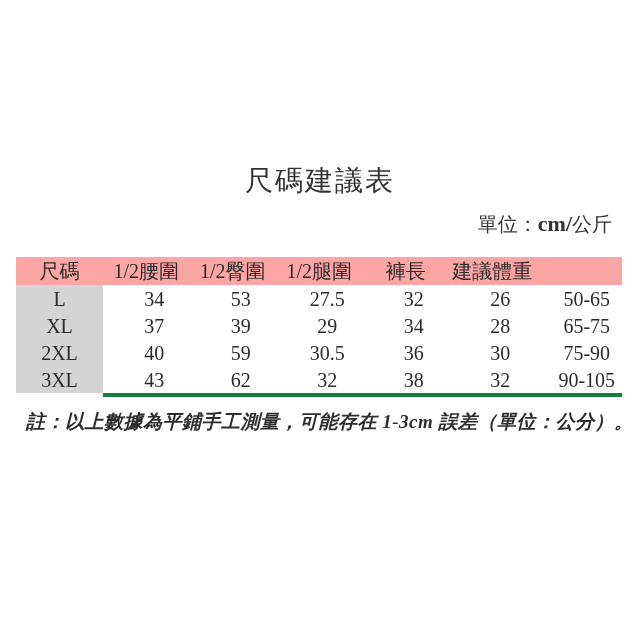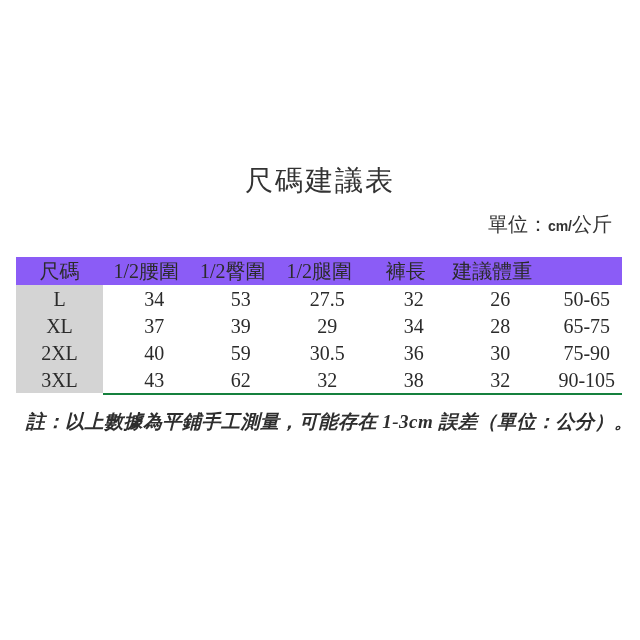--- a/index.html
+++ b/index.html
@@ -28,54 +28,54 @@
   }
   .unit-line {
     position: absolute;
     top: 211px;
     right: 28px;
     font-size: 20px;
     color: #333333;
     white-space: nowrap;
   }
   .unit-line .unit-bold {
-    font-family: Liberation Sans, sans-serif;
+    font-family: Liberation Serif, serif;
     font-weight: bold;
-    font-size: 14px;
+    font-size: 22px;
   }
   .size-table {
     position: absolute;
     left: 16px;
     top: 257px;
     width: 606px;
   }
   .trow {
     display: grid;
     grid-template-columns: 87px repeat(6, 1fr);
     height: 27px;
     text-align: center;
     font-size: 20px;
   }
   .trow.header {
     height: 28px;
-    background: #8b5cf6;
+    background: #fca5a5;
     font-size: 20px;
   }
   .cell {
     display: flex;
     align-items: center;
     justify-content: center;
     height: 100%;
     line-height: 1;
   }
   .size-cell {
     background: #d4d4d4;
   }
   .val-cell {
-    border-bottom: 2px solid #15803d;
+    border-bottom: 4px solid #15803d;
     background: #ffffff;
     padding-left: 16px;
   }
   .note {
     position: absolute;
     left: 26px;
     top: 409px;
     width: 600px;
     font-size: 19px;
     font-style: italic;

